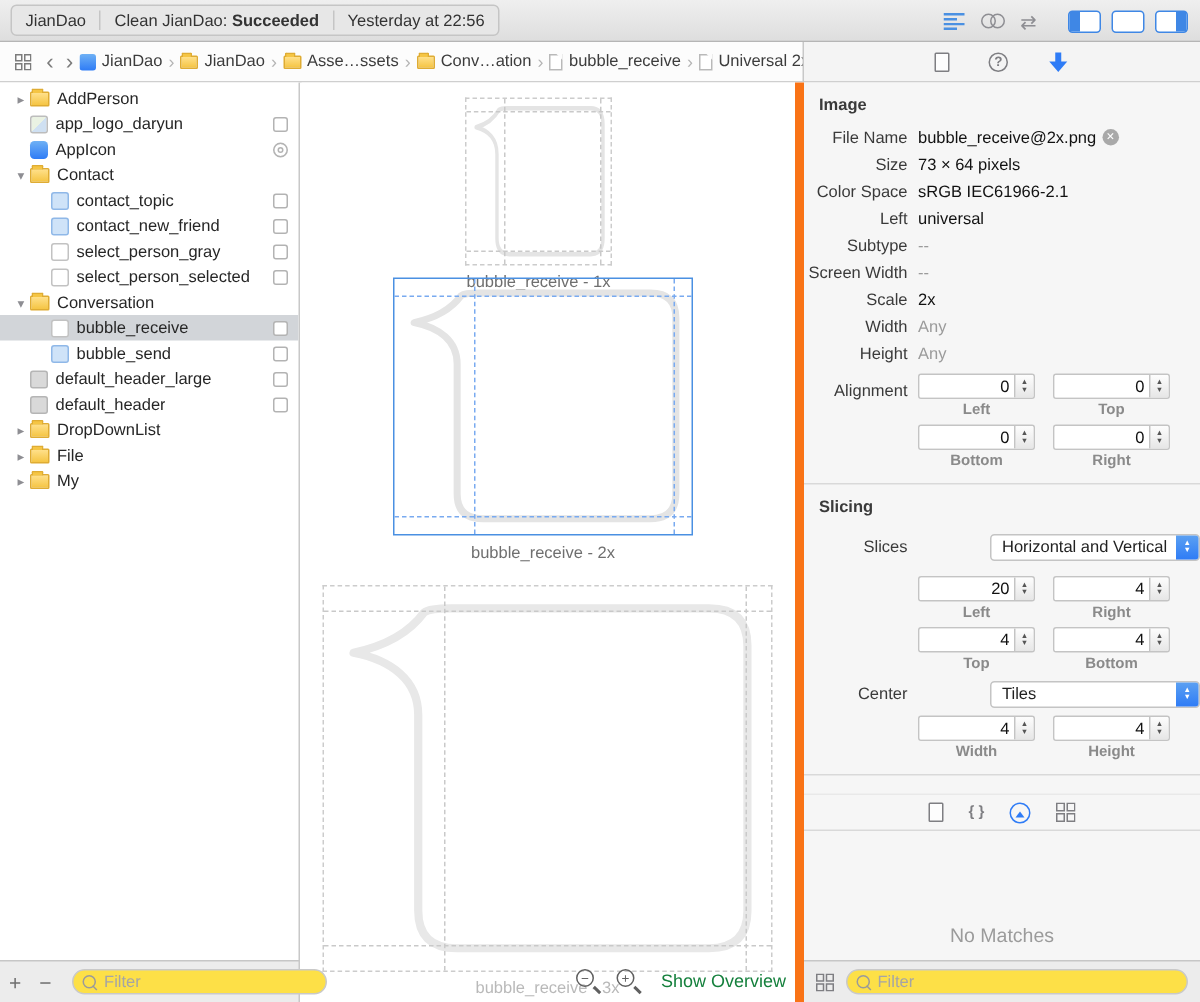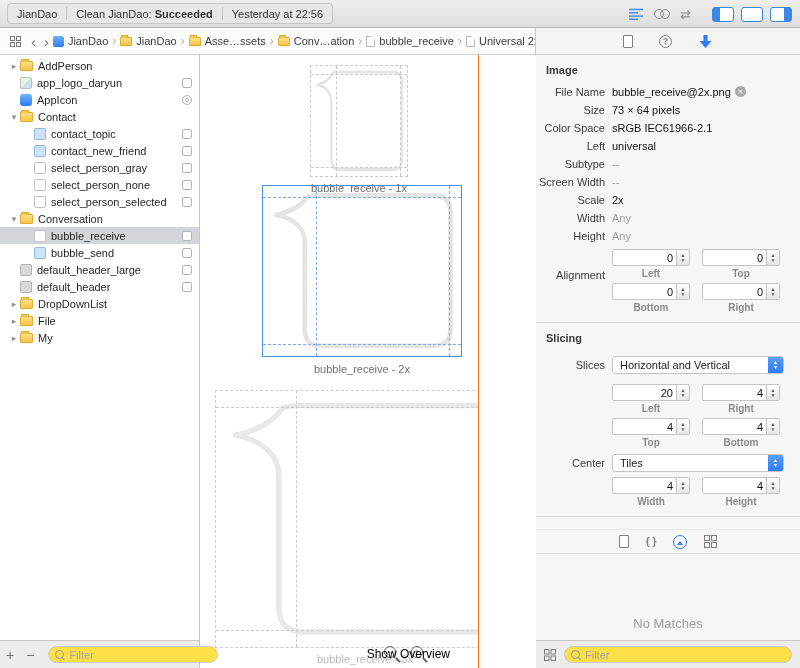--- a/index.html
+++ b/index.html
@@ -85,42 +85,42 @@
                border-radius:9px; display:flex; align-items:center; padding:0 6px; }
   .lens { position:relative; width:10px; height:10px; flex:0 0 auto; margin-right:4px; }
   .lens:before { content:""; position:absolute; left:0; top:0; width:7px; height:7px; border:1.3px solid #9a9a9a; border-radius:50%; }
   .lens:after { content:""; position:absolute; right:0; bottom:0; width:4px; height:1.4px; background:#9a9a9a; transform:rotate(45deg); }
   .filterbox input { border:none; outline:none; background:transparent; flex:1; font-size:11px;
                      font-family:"Liberation Sans", sans-serif; color:#333; min-width:0; }
   .filterbox input::placeholder { color:#a5a5a5; }
   .navgrid4 { width:12px; height:12px; margin-left:8px; }
 
   
-  .canvas { position:absolute; left:201px; top:55px; width:278px; height:613px; background:#fff;
-            border-right:1px solid #f97316; overflow:hidden; }
+  .canvas { position:absolute; left:201px; top:55px; width:335px; height:613px; background:#fff;
+            border-right:6px solid #f97316; overflow:hidden; }
   .frame { position:absolute; }
   .frame svg { position:absolute; left:2%; top:2%; width:96%; height:96%; }
   .f1 { left:109px; top:10px; width:98px; height:112px; border:1px dashed #cccccc; }
   .f2 { left:61px; top:130px; width:200px; height:172px; border:1px solid #4a90e2; }
   .f3 { left:14px; top:335px; width:300px; height:258px; border:1px dashed #cccccc; }
   .g { position:absolute; }
   .gv { top:0; bottom:0; width:0; border-left:1px dashed #c9c9c9; }
   .gh { left:0; right:0; height:0; border-top:1px dashed #c9c9c9; }
   .f2 .gv { border-left:1px dashed #79aaf0; }
   .f2 .gh { border-top:1px dashed #79aaf0; }
   .cap { position:absolute; text-align:center; color:#6f6f6f; }
   .cap1 { left:84px; top:127px; width:148px; }
   .cap2 { left:61px; top:308px; width:200px; }
   .cap3 { left:14px; top:598px; width:300px; color:#b9b9b9; }
   .zoomctl { position:absolute; bottom:5px; width:18px; height:18px; }
   .zoomctl .zl { position:absolute; left:1px; top:1px; width:12px; height:12px; border:1.5px solid #5f5f5f;
                  border-radius:50%; text-align:center; font-size:9px; line-height:11px; color:#5f5f5f; }
   .zoomctl .zh { position:absolute; width:6px; height:2px; background:#5f5f5f; transform:rotate(45deg); right:0; bottom:2px; }
   .zo { left:182px; } .zi { left:209px; }
-  .showov { position:absolute; right:28px; bottom:7px; font-size:12px; color:#000000; }
+  .showov { position:absolute; right:6px; bottom:7px; font-size:12px; color:#15803d; }
 
   
   .inspector { position:absolute; left:536px; top:55px; width:264px; height:585px; background:#f6f6f6; overflow:hidden; }
   .sect-title { font-weight:bold; color:#3a3a3a; margin:9px 0 7px 10px; }
   .irow { display:flex; align-items:center; height:17px; margin-bottom:1px; }
   .ilbl { width:76px; text-align:right; padding-right:7px; color:#3a3a3a; flex:0 0 auto; }
   .ival { color:#111; display:flex; align-items:center; gap:4px; min-width:0; }
   .ival.muted { color:#9b9b9b; }
   .rm { width:11px; height:11px; border-radius:50%; background:#a9a9a9; color:#fff; font-size:7px;
         line-height:11px; text-align:center; flex:0 0 auto; }
@@ -128,21 +128,21 @@
   .fieldgrid { display:flex; flex-wrap:wrap; width:172px; column-gap:12px; row-gap:4px; }
   .cell { width:78px; }
   .stepfield { display:flex; height:17px; border:1px solid #c4c4c4; border-radius:2px; background:#fff; overflow:hidden; }
   .stepfield input { flex:1; min-width:0; border:none; outline:none; text-align:right; padding:0 3px;
                      font-size:11px; font-family:"Liberation Sans", sans-serif; color:#111; }
   .stepper { width:13px; background:linear-gradient(#fdfdfd,#e6e6e6); border-left:1px solid #c4c4c4;
              display:flex; flex-direction:column; align-items:center; justify-content:center;
              font-size:5px; line-height:5px; color:#555; }
   .fcap { text-align:center; font-size:10px; color:#8a8a8a; margin-top:2px;font-weight:bold; }
   .dropdown { width:172px; height:18px; background:#fff; border:1px solid #c4c4c4; border-radius:3px;
-              display:flex; align-items:center; padding-left:7px; }
+              display:flex; align-items:center; padding-left:7px;margin-left:48px; }
   .dd-label { flex:1; overflow:hidden; white-space:nowrap; }
   .dd-arrows { width:15px; height:16px; margin:0; background:linear-gradient(#5ba0f2,#2f7cf6); border-radius:0 2px 2px 0;
                color:#fff; font-size:5px; line-height:5px; display:flex; flex-direction:column; align-items:center;
                justify-content:center; flex:0 0 auto; }
   .hdiv { height:1px; background:#d9d9d9; margin:9px 0 0 0; }
   .libtabs { display:flex; align-items:center; justify-content:center; gap:17px; height:25px;
              border-bottom:1px solid #d9d9d9; margin-top:12px; border-top:1px solid #e9e9e9; }
   .braces { color:#7e7e82; font-size:10px; font-weight:bold; }
   .media-icon { width:14px; height:14px; border:1.6px solid #2f7cf6; border-radius:50%; position:relative; }
   .media-icon:before { content:""; position:absolute; left:3px; top:5px; border-style:solid;
@@ -280,26 +280,20 @@
     </div>
     <div class="row lvl1">
       <span class="disc"></span>
       <span class="ric white"></span>
       <span class="rlabel">select_person_gray</span>
       <span class="check"></span>
     </div>
     <div class="row lvl1">
       <span class="disc"></span>
       <span class="ric white"></span>
-      <span class="rlabel">select_person_none</span>
-      <span class="check"></span>
-    </div>
-    <div class="row lvl1">
-      <span class="disc"></span>
-      <span class="ric white"></span>
       <span class="rlabel">select_person_selected</span>
       <span class="check"></span>
     </div>
     <div class="row">
       <span class="disc">▾</span>
       <span class="ric fold"></span>
       <span class="rlabel">Conversation</span>
     </div>
     <div class="row lvl1 selected">
       <span class="disc"></span>
@@ -425,21 +419,21 @@
     <div class="irow">
       <span class="ilbl">Width</span>
       <span class="ival muted">Any</span>
     </div>
     <div class="irow">
       <span class="ilbl">Height</span>
       <span class="ival muted">Any</span>
     </div>
 
     <div class="align-block">
-      <span class="ilbl" style="margin-top:20px">Alignment</span>
+      <span class="ilbl" style="margin-top:6px">Alignment</span>
       <div class="fieldgrid">
         <div class="cell">
           <div class="stepfield">
             <input value="0" style="">
             <span class="stepper">
                 <i>▲</i>
                 <i>▼</i>
               </span>
           </div>
           <div class="fcap">Left</div>

